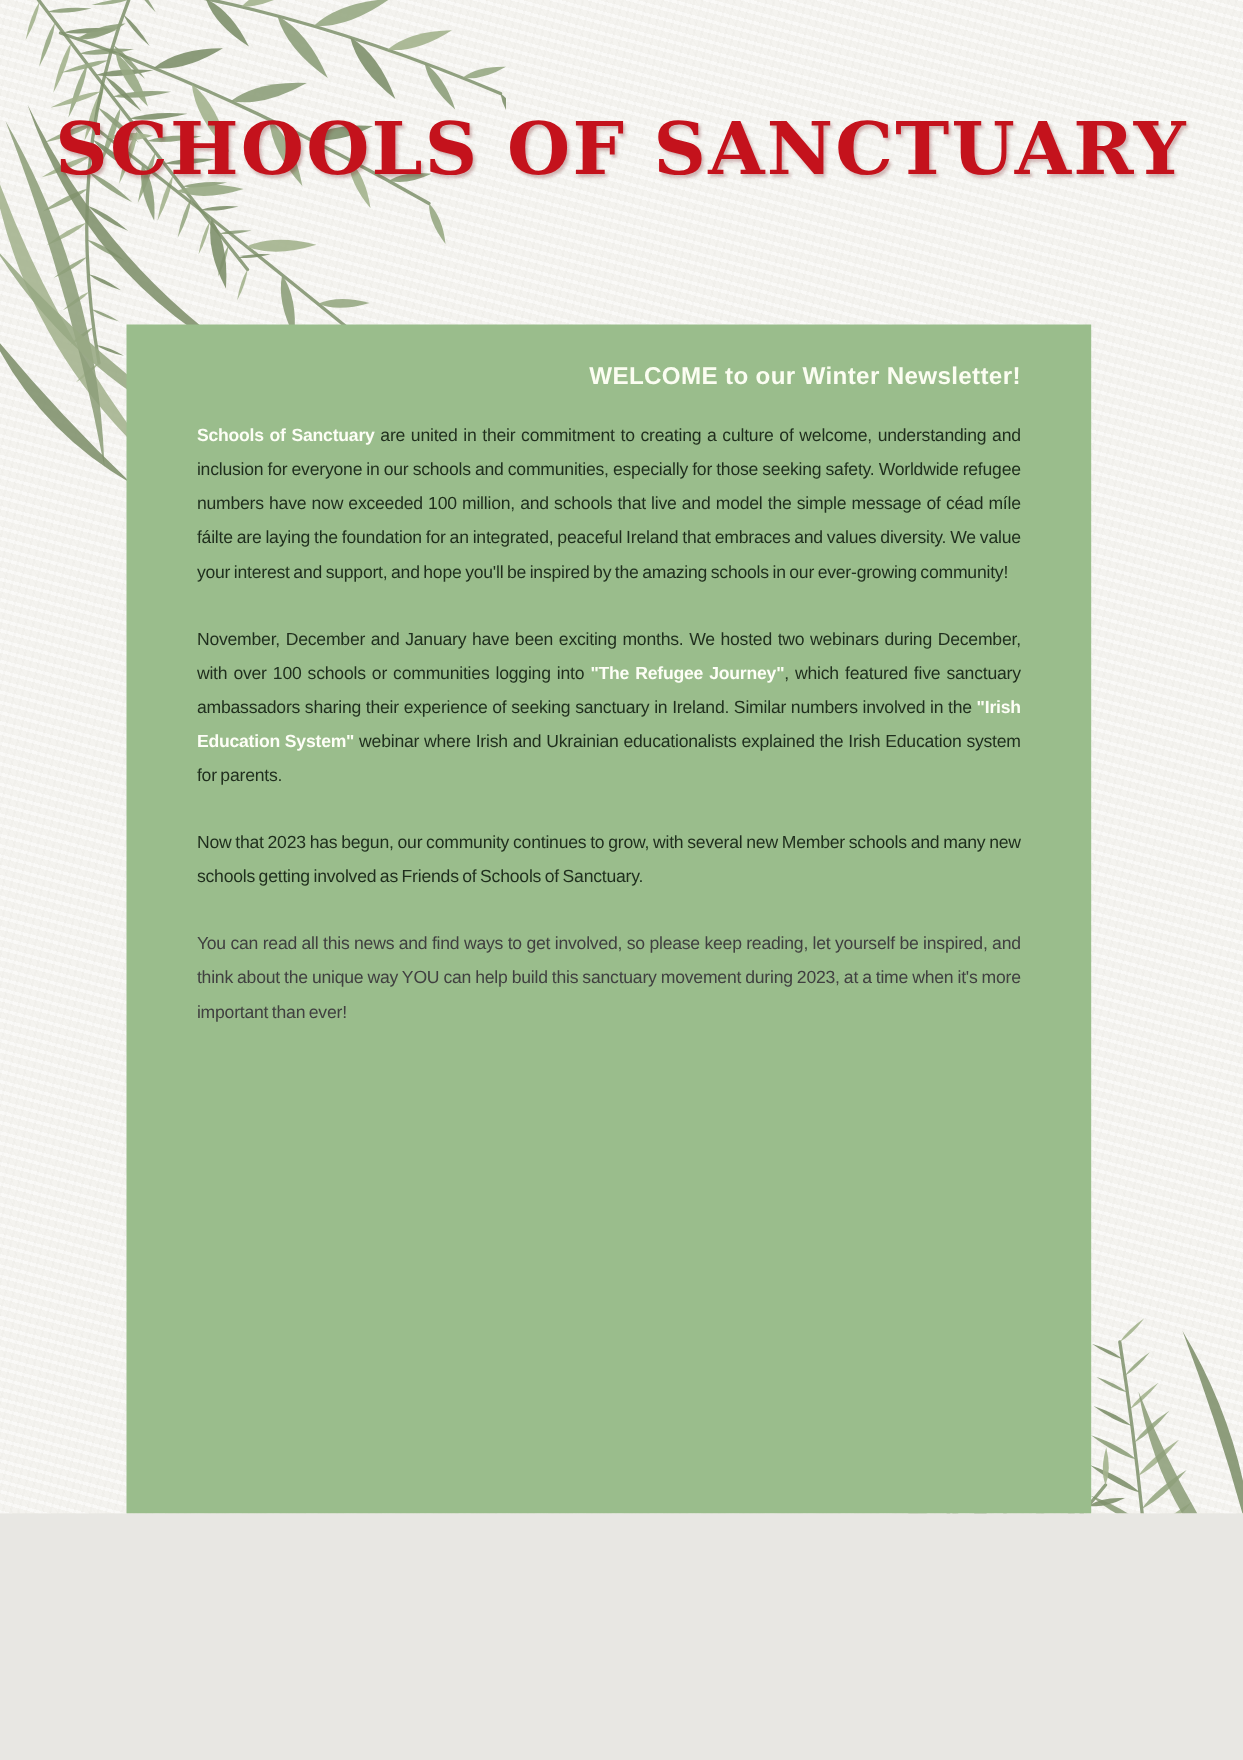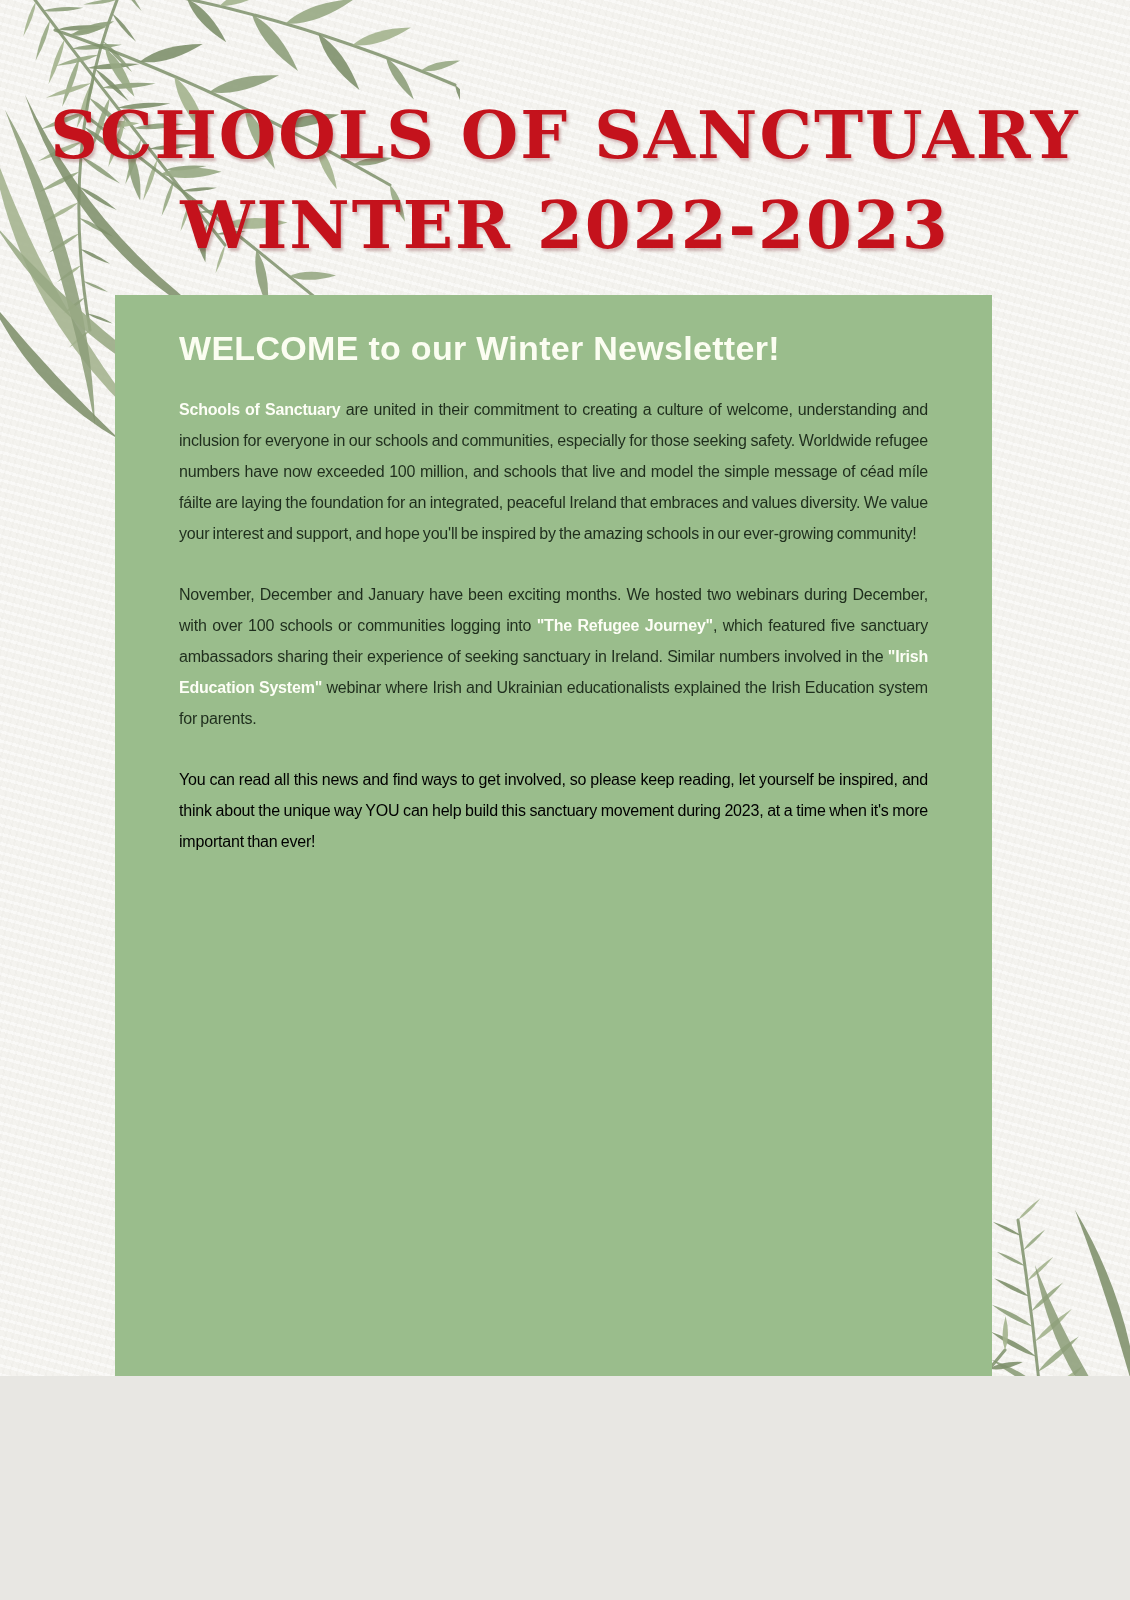--- a/index.html
+++ b/index.html
@@ -28,22 +28,22 @@
   }
   .title span{display:block;}
   .green-box{
     position:absolute;left:115px;top:295px;z-index:2;
     width:877px;min-height:1108px;
     box-sizing:border-box;
     padding:34px 64px 48px 64px;
   }
   .welcome{
     margin:0 0 26px 0;
-    text-align:left;
-    font-size:34px;font-weight:bold;letter-spacing:.3px;
+    text-align:right;
+    font-size:22px;font-weight:bold;letter-spacing:.3px;
   }
   .body-text p{
     margin:0 0 30px 0;
     font-size:16px;line-height:31px;
     text-align:justify;
     letter-spacing:-0.2px;word-spacing:-1px;
   }
   .body-text p:last-child{margin-bottom:0;}
   .hl{font-weight:bold;}
 </style>
@@ -213,25 +213,25 @@
       <path d="M440,460 Q385.6335136523794,319.3664863476206 245,265 Q363.0060966544099,341.9939033455901 440,460 Z" fill="#8d9e7a" opacity="0.88"></path>
       <path d="M205,460 Q119.75704960536832,409.79154047355803 55,335 Q101.83188641476289,431.30173630228455 205,460 Z" fill="#7e906b" opacity="0.88"></path>
       <path d="M255,460 Q215.42620835279666,355.0182634232804 115,305 Q196.13153964126707,372.44570613046847 255,460 Z" fill="#a3b28d" opacity="0.88"></path>
       <path d="M490,305 Q425.24661850385024,216.77160556366172 385,115 Q404.24082165330776,228.38007224422466 490,305 Z" fill="#8d9e7a" opacity="0.88"></path>
       <path d="M490,265 Q482.28399658018225,154.6416596209178 425,60 Q463.2193838261959,160.68653683559643 490,265 Z" fill="#7e906b" opacity="0.88"></path>
       <path d="M350,460 Q332.03970247832007,360.796029752168 330,260 Q308.1588099132803,363.184119008672 350,460 Z" fill="#97a883" opacity="0.88"></path>
     </svg>
 
   <h1 class="title" style="color: rgb(196, 18, 28);">
     <span>SCHOOLS OF SANCTUARY</span>
-    <span>WINTER 2022-2023</span>
   </h1>
 
   <section class="green-box" style="background: rgb(154, 189, 140);">
     <h2 class="welcome" style="color: rgb(251, 253, 241);">WELCOME to our Winter Newsletter!</h2>
     <div class="body-text">
       <p style="color: rgb(31, 46, 29);"><span class="hl" style="color: rgb(253, 254, 246);">Schools of Sanctuary</span><span> are united in their commitment to creating a culture of welcome, understanding and inclusion for everyone in our schools and communities, especially for those seeking safety. Worldwide refugee numbers have now exceeded 100 million, and schools that live and model the simple message of céad míle fáilte are laying the foundation for an integrated, peaceful Ireland that embraces and values diversity. We value your interest and support, and hope you'll be inspired by the amazing schools in our ever-growing community!</span></p>
       <p style="color: rgb(31, 46, 29);"><span>November, December and January have been exciting months. We hosted two webinars during December, with over 100 schools or communities logging into </span><span class="hl" style="color: rgb(253, 254, 246);">"The Refugee Journey"</span><span>, which featured five sanctuary ambassadors sharing their experience of seeking sanctuary in Ireland. Similar numbers involved in the </span><span class="hl" style="color: rgb(253, 254, 246);">"Irish Education System"</span><span> webinar where Irish and Ukrainian educationalists explained the Irish Education system for parents.</span></p>
-      <p style="color: #000000;"><span>You can read all this news and find ways to get involved, so please keep reading, let yourself be inspired, and think about the unique way YOU can help build this sanctuary movement during 2023, at a time when it's more important than ever!</span></p>
+      <p style="color: rgb(31, 46, 29);"><span>Now that 2023 has begun, our community continues to grow, with several new Member schools and many new schools getting involved as Friends of Schools of Sanctuary.</span></p>
+      <p style="color: #404040;"><span>You can read all this news and find ways to get involved, so please keep reading, let yourself be inspired, and think about the unique way YOU can help build this sanctuary movement during 2023, at a time when it's more important than ever!</span></p>
     </div>
   </section>
 
 </div>
 
 </body></html>

